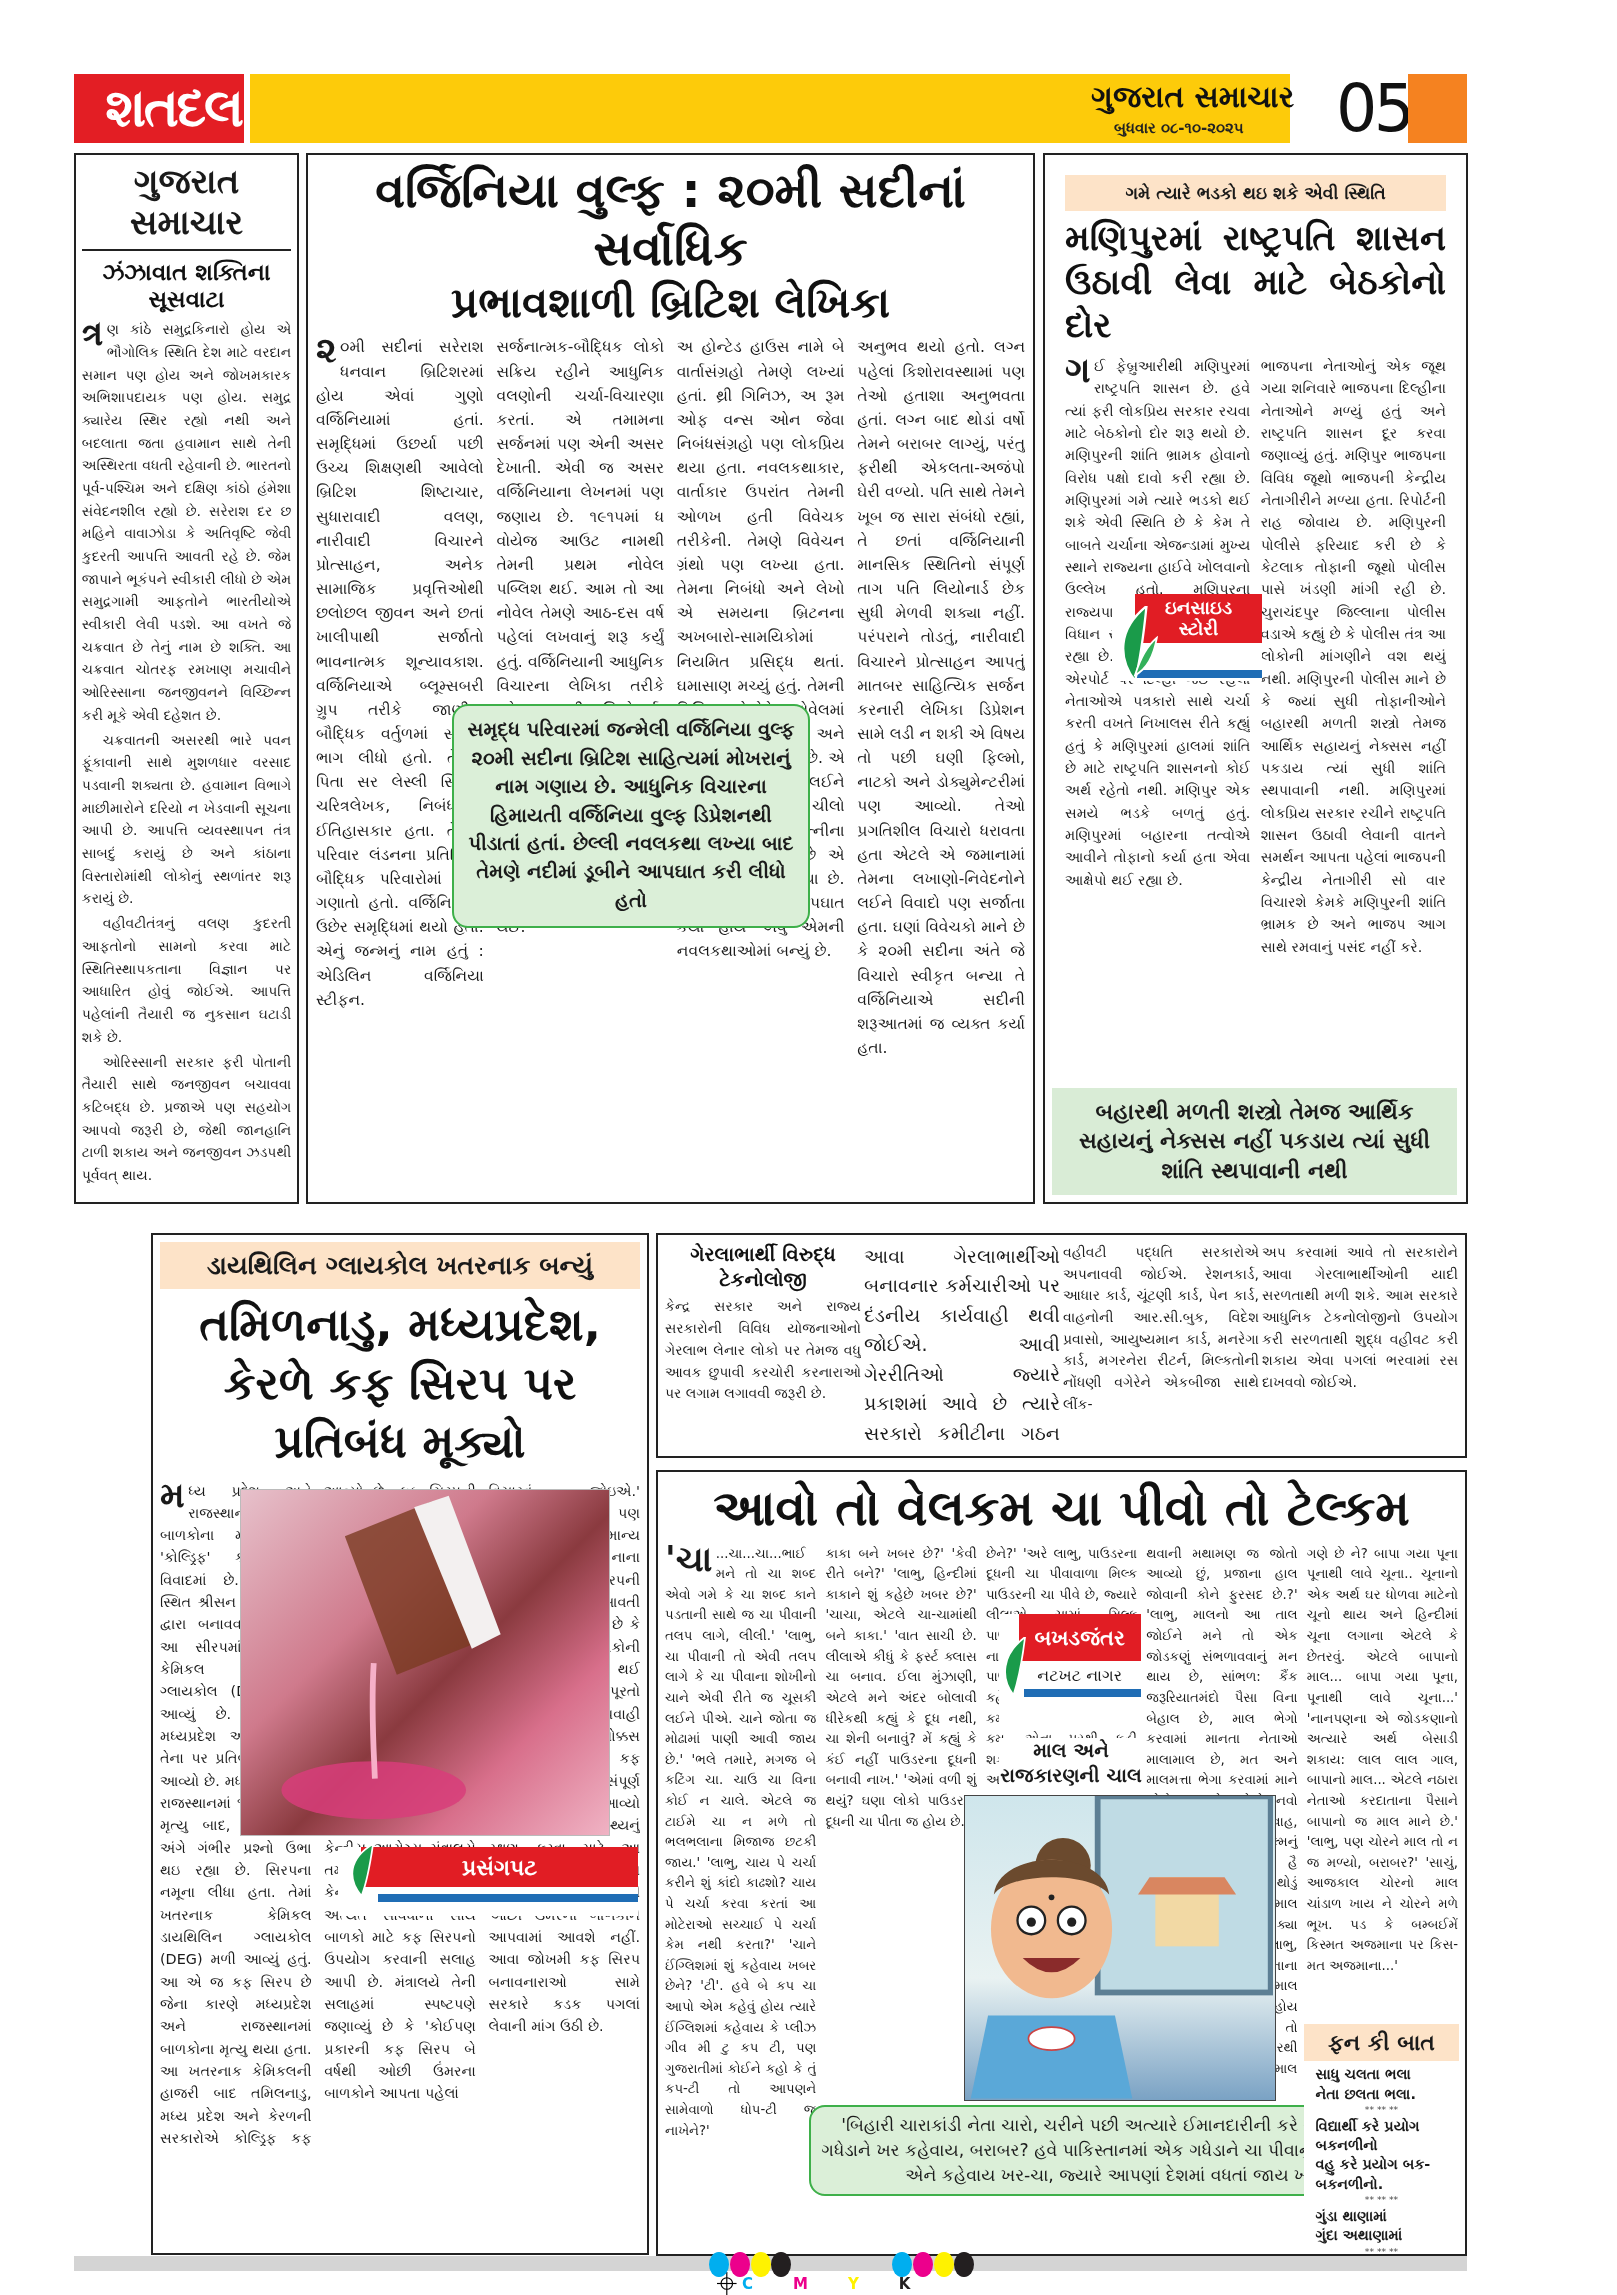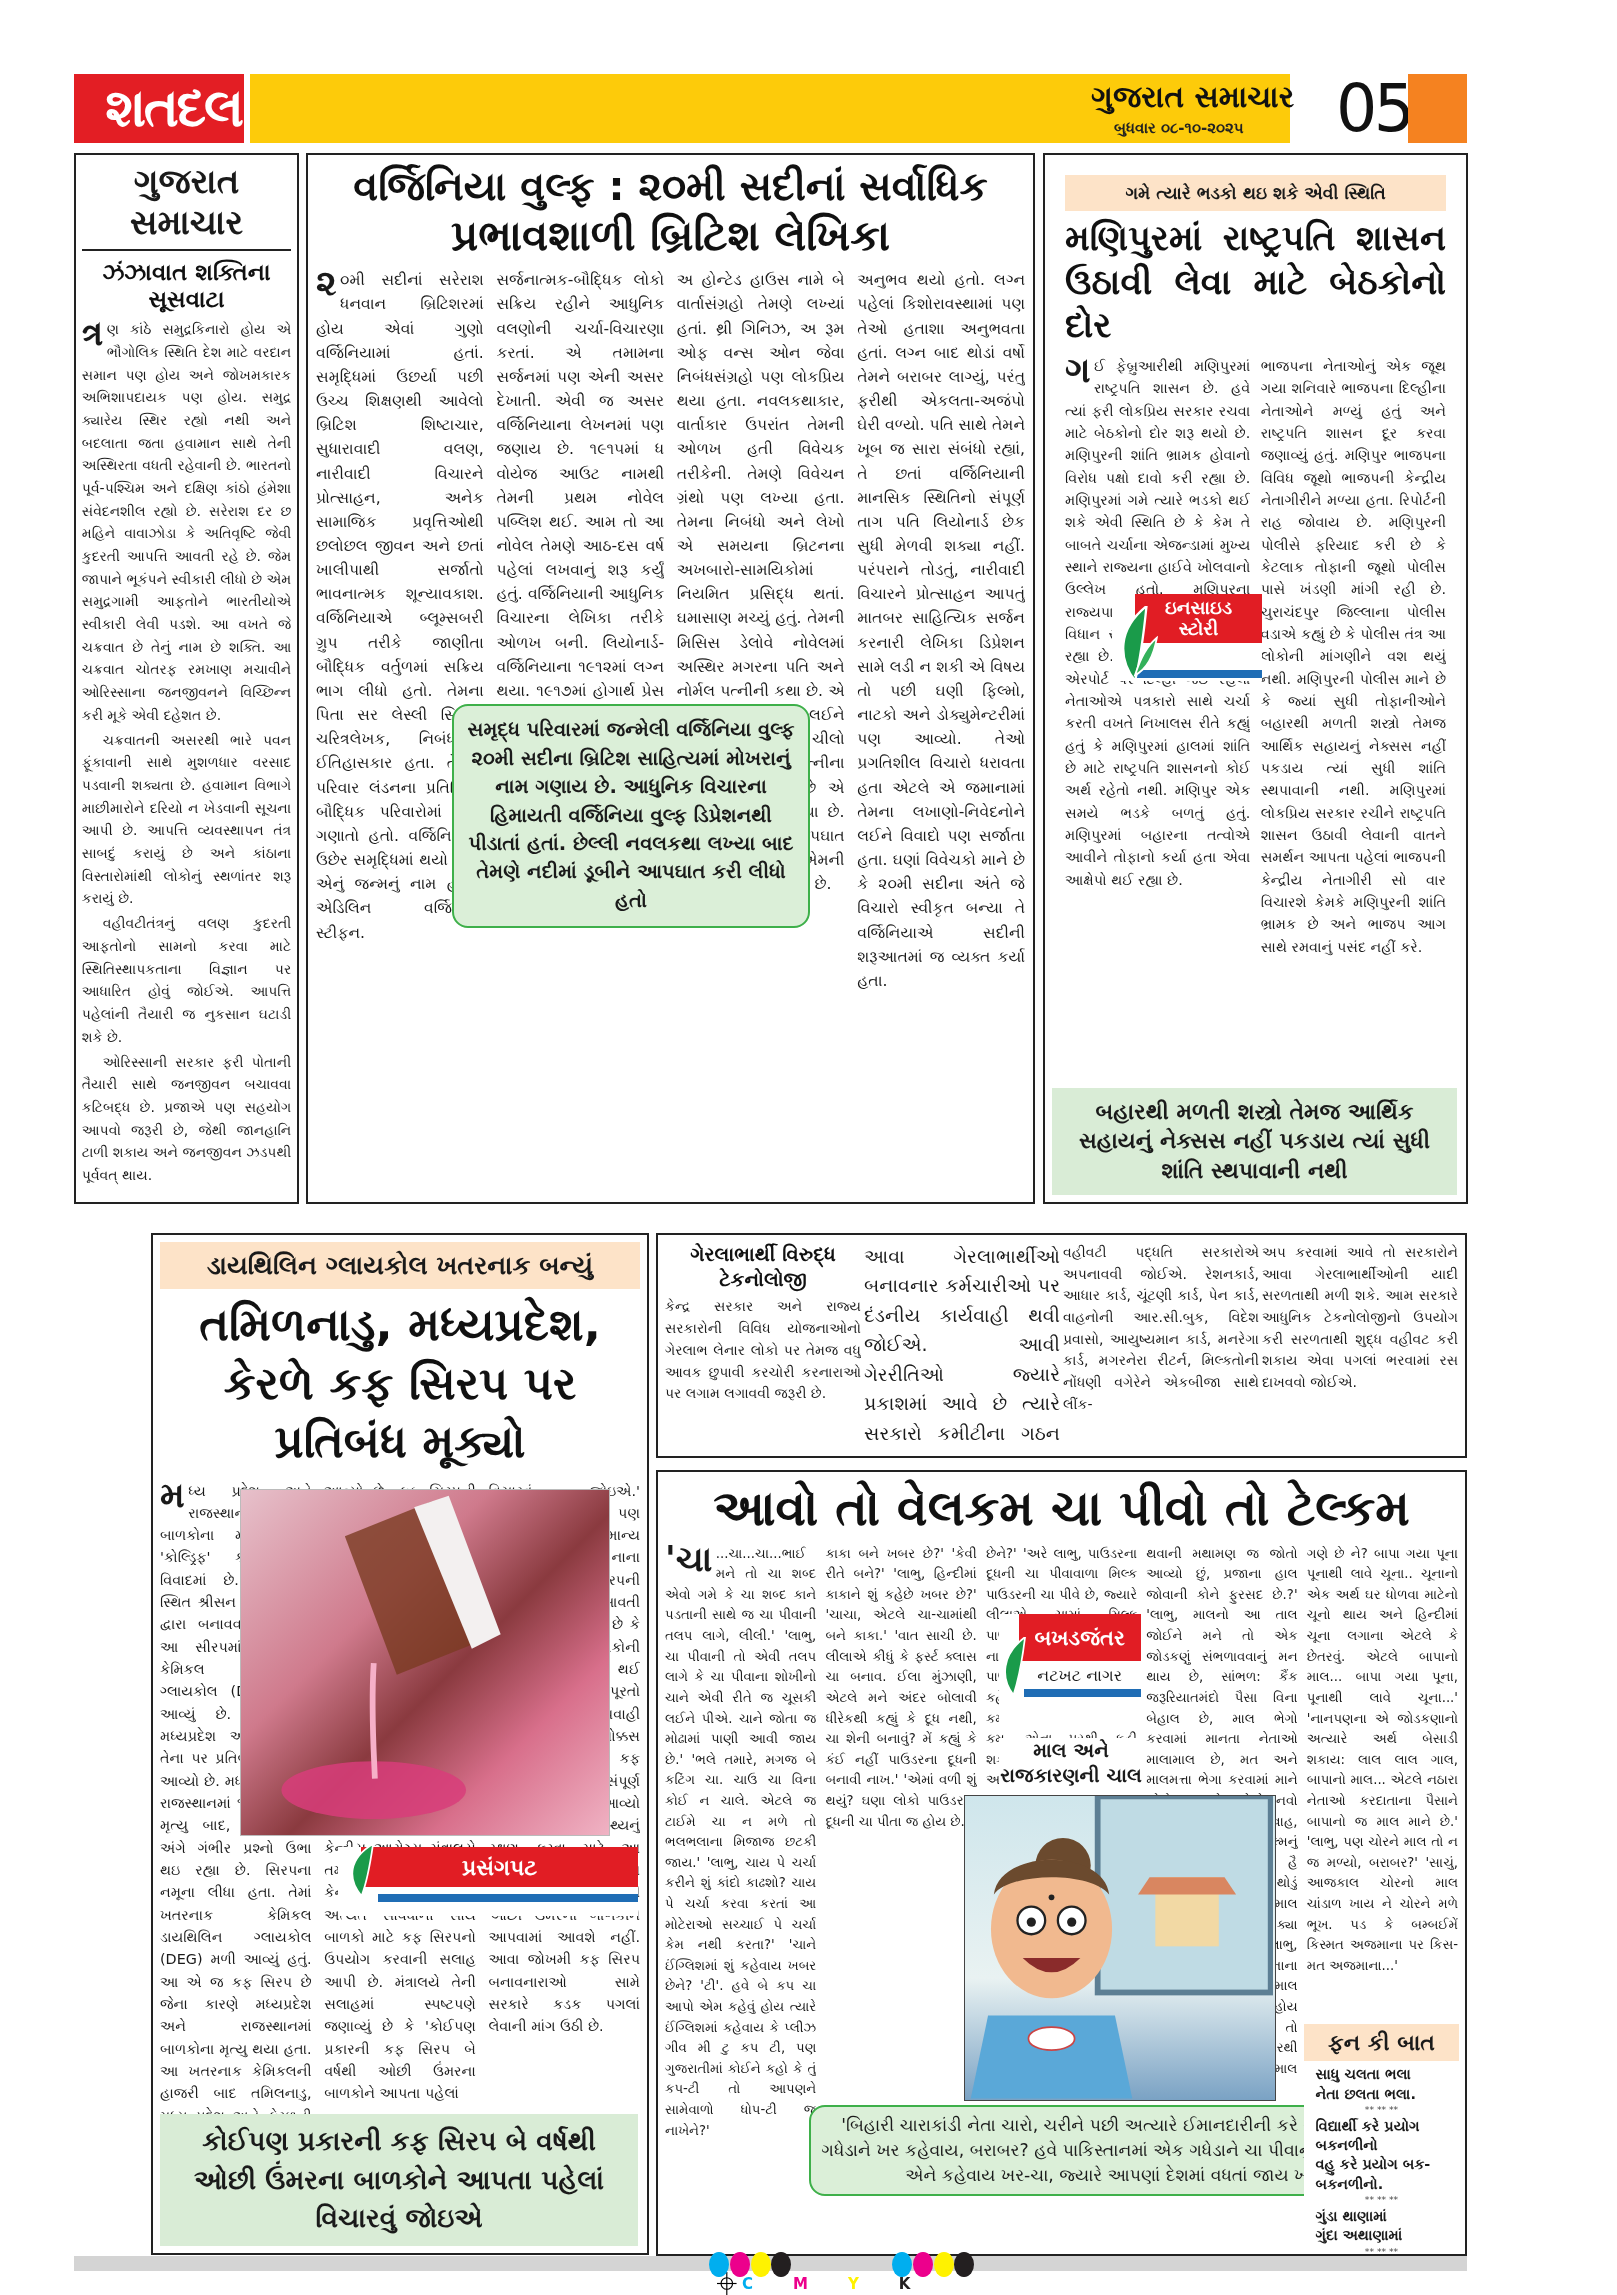--- a/index.html
+++ b/index.html
@@ -48,21 +48,21 @@
   <div class="headline" style="font-size:23px;margin:8px 0 5.8px;">ઝંઝાવાત શક્તિના સૂસવાટા</div>
   <div class="col" style="font-size:14px;line-height:1.62;">
     <p style="text-indent:0;"><span class="drop">ત્ર</span><span>ણ કાંઠે સમુદ્રકિનારો હોય એ ભૌગોલિક સ્થિતિ દેશ માટે વરદાન સમાન પણ હોય અને જોખમકારક અભિશાપદાયક પણ હોય. સમુદ્ર ક્યારેય સ્થિર રહ્યો નથી અને બદલાતા જતા હવામાન સાથે તેની અસ્થિરતા વધતી રહેવાની છે. ભારતનો પૂર્વ-પશ્ચિમ અને દક્ષિણ કાંઠો હંમેશા સંવેદનશીલ રહ્યો છે. સરેરાશ દર છ મહિને વાવાઝોડા કે અતિવૃષ્ટિ જેવી કુદરતી આપત્તિ આવતી રહે છે. જેમ જાપાને ભૂકંપને સ્વીકારી લીધો છે એમ સમુદ્રગામી આફતોને ભારતીયોએ સ્વીકારી લેવી પડશે. આ વખતે જે ચક્રવાત છે તેનું નામ છે શક્તિ. આ ચક્રવાત ચોતરફ રમખાણ મચાવીને ઓરિસ્સાના જનજીવનને વિચ્છિન્ન કરી મૂકે એવી દહેશત છે.</span></p>
     <p>ચક્રવાતની અસરથી ભારે પવન ફૂંકાવાની સાથે મુશળધાર વરસાદ પડવાની શક્યતા છે. હવામાન વિભાગે માછીમારોને દરિયો ન ખેડવાની સૂચના આપી છે. આપત્તિ વ્યવસ્થાપન તંત્ર સાબદું કરાયું છે અને કાંઠાના વિસ્તારોમાંથી લોકોનું સ્થળાંતર શરૂ કરાયું છે.</p>
     <p>વહીવટીતંત્રનું વલણ કુદરતી આફતોનો સામનો કરવા માટે સ્થિતિસ્થાપકતાના વિજ્ઞાન પર આધારિત હોવું જોઈએ. આપત્તિ પહેલાંની તૈયારી જ નુકસાન ઘટાડી શકે છે.</p>
     <p>ઓરિસ્સાની સરકાર ફરી પોતાની તૈયારી સાથે જનજીવન બચાવવા કટિબદ્ધ છે. પ્રજાએ પણ સહયોગ આપવો જરૂરી છે, જેથી જાનહાનિ ટાળી શકાય અને જનજીવન ઝડપથી પૂર્વવત્ થાય.</p>
   </div>
 </div>
 
 <div class="box" style="left:306px;top:153px;width:729px;height:1051px;padding:7px 8px;">
-  <div class="headline" style="font-size:40px;line-height:1.2;">વર્જિનિયા વુલ્ફ : ૨૦મી સદીનાં સર્વાધિક</div>
+  <div class="headline" style="font-size:48px;line-height:1.2;">વર્જિનિયા વુલ્ફ : ૨૦મી સદીનાં સર્વાધિક</div>
   <div class="headline" style="font-size:42px;line-height:1.25;margin-bottom:5.8px;">પ્રભાવશાળી બ્રિટિશ લેખિકા</div>
   <div class="cols" style="height:901px;">
     <div class="col"><span class="drop">૨</span><span>૦મી સદીનાં સરેરાશ ધનવાન બ્રિટિશરમાં હોય એવાં ગુણો વર્જિનિયામાં હતાં. સમૃદ્ધિમાં ઉછર્યા પછી ઉચ્ચ શિક્ષણથી આવેલો બ્રિટિશ શિષ્ટાચાર, સુધારાવાદી વલણ, નારીવાદી વિચારને પ્રોત્સાહન, અનેક સામાજિક પ્રવૃત્તિઓથી છલોછલ જીવન અને છતાં ખાલીપાથી સર્જાતો ભાવનાત્મક શૂન્યાવકાશ. વર્જિનિયાએ બ્લૂમ્સબરી ગ્રુપ તરીકે જાણીતા બૌદ્ધિક વર્તુળમાં સક્રિય ભાગ લીધો હતો. તેમના પિતા સર લેસ્લી સ્ટિફન ચરિત્રલેખક, નિબંધકાર, ઈતિહાસકાર હતા. તેમનો પરિવાર લંડનના પ્રતિષ્ઠિત-બૌદ્ધિક પરિવારોમાં એક ગણાતો હતો. વર્જિનિયાનો ઉછેર સમૃદ્ધિમાં થયો હતો. એનું જન્મનું નામ હતું : એડિલિન વર્જિનિયા સ્ટીફન.</span></div>
     <div class="col">સર્જનાત્મક-બૌદ્ધિક લોકો સક્રિય રહીને આધુનિક વલણોની ચર્ચા-વિચારણા કરતાં. એ તમામના સર્જનમાં પણ એની અસર દેખાતી. એવી જ અસર વર્જિનિયાના લેખનમાં પણ જણાય છે. ૧૯૧૫માં ધ વોયેજ આઉટ નામથી તેમની પ્રથમ નોવેલ પબ્લિશ થઈ. આમ તો આ નોવેલ તેમણે આઠ-દસ વર્ષ પહેલાં લખવાનું શરૂ કર્યું હતું. વર્જિનિયાની આધુનિક વિચારના લેખિકા તરીકે ઓળખ બની. લિયોનાર્ડ-વર્જિનિયાના ૧૯૧૨માં લગ્ન થયા. ૧૯૧૭માં હોગાર્થ પ્રેસ નામથી પ્રકાશન શરૂ કરી. વર્જિનિયાના એક-બે પુસ્તકોને બાદ કરતાં તમામ પુસ્તકો પછી આ જ પ્રેસે પ્રસિદ્ધ કર્યા. ૧૯૧૯માં નાઈટ એન્ડ ડે પ્રસિદ્ધ થઈ.</div>
     <div class="col">અ હોન્ટેડ હાઉસ નામે બે વાર્તાસંગ્રહો તેમણે લખ્યાં હતાં. થ્રી ગિનિઝ, અ રૂમ ઓફ વન્સ ઓન જેવા નિબંધસંગ્રહો પણ લોકપ્રિય થયા હતા. નવલકથાકાર, વાર્તાકાર ઉપરાંત તેમની ઓળખ હતી વિવેચક તરીકેની. તેમણે વિવેચન ગ્રંથો પણ લખ્યા હતા. તેમના નિબંધો અને લેખો એ સમયના બ્રિટનના અખબારો-સામયિકોમાં નિયમિત પ્રસિદ્ધ થતાં. ઘમાસાણ મચ્યું હતું. તેમની મિસિસ ડેલોવે નોવેલમાં અસ્થિર મગરના પતિ અને નોર્મલ પત્નીની કથા છે. એ સમયે આવા વિષયને લઈને નોવેલ લખવાનો ચીલો પડ્યો ન હતો. પતિ-પત્નીના મનમાં કેવા ભાવો છે એ તેમણે બરાબર ઝીલ્યા છે. મુખ્ય પાત્રએ આપઘાત કર્યો હોય એવું એમની નવલકથાઓમાં બન્યું છે.</div>
     <div class="col">અનુભવ થયો હતો. લગ્ન પહેલાં કિશોરાવસ્થામાં પણ તેઓ હતાશા અનુભવતા હતાં. લગ્ન બાદ થોડાં વર્ષો તેમને બરાબર લાગ્યું, પરંતુ ફરીથી એકલતા-અજંપો ઘેરી વળ્યો. પતિ સાથે તેમને ખૂબ જ સારા સંબંધો રહ્યાં, તે છતાં વર્જિનિયાની માનસિક સ્થિતિનો સંપૂર્ણ તાગ પતિ લિયોનાર્ડ છેક સુધી મેળવી શક્યા નહીં. પરંપરાને તોડતું, નારીવાદી વિચારને પ્રોત્સાહન આપતું માતબર સાહિત્યિક સર્જન કરનારી લેખિકા ડિપ્રેશન સામે લડી ન શકી એ વિષય તો પછી ઘણી ફિલ્મો, નાટકો અને ડોક્યુમેન્ટરીમાં પણ આવ્યો. તેઓ પ્રગતિશીલ વિચારો ધરાવતા હતા એટલે એ જમાનામાં તેમના લખાણો-નિવેદનોને લઈને વિવાદો પણ સર્જાતા હતા. ઘણાં વિવેચકો માને છે કે ૨૦મી સદીના અંતે જે વિચારો સ્વીકૃત બન્યા તે વર્જિનિયાએ સદીની શરૂઆતમાં જ વ્યક્ત કર્યા હતા.</div>
   </div>
   <div class="abs pull" style="left:144px;top:549px;width:358px;padding:10.4px 11.6px;font-size:19.6px;line-height:1.45;">સમૃદ્ધ પરિવારમાં જન્મેલી વર્જિનિયા વુલ્ફ ૨૦મી સદીના બ્રિટિશ સાહિત્યમાં મોખરાનું નામ ગણાય છે. આધુનિક વિચારના હિમાયતી વર્જિનિયા વુલ્ફ ડિપ્રેશનથી પીડાતાં હતાં. છેલ્લી નવલકથા લખ્યા બાદ તેમણે નદીમાં ડૂબીને આપઘાત કરી લીધો હતો</div>
 </div>
 
@@ -104,21 +104,20 @@
   </div>
   <div class="badge" style="left:185px;top:612px;width:300px;height:69px;background:#fff;">
     <div class="red" style="margin-left:23px;height:40px;font-size:22px;">પ્રસંગપટ</div>
     <div class="blue" style="margin-top:7px;margin-left:40px;"></div>
     <div class="leaf" style="left:5.8px;top:-3.5px;">
       <svg width="35" height="52" viewBox="0 0 60 90">
           <path d="M30 90 C5 60 8 25 50 0 C45 35 40 65 30 90Z" fill="#1a9b4a" stroke="#fff" stroke-width="3"></path>
         </svg>
     </div>
   </div>
-  <div class="abs greenbox" style="left:7px;bottom:7px;width:478px;padding:8px 9.2px;font-size:26.6px;line-height:1.45;">કોઈપણ પ્રકારની કફ સિરપ બે વર્ષથી ઓછી ઉંમરના બાળકોને આપતા પહેલાં વિચારવું જોઇએ</div>
 </div>
 
 <div class="box" style="left:656px;top:1233px;width:811px;height:225px;padding:7px;">
   <div class="cols" style="height:208px;gap:3px;">
     <div class="col" style="font-size:14px;">
       <div class="headline" style="font-size:19.6px;line-height:1.3;margin-bottom:3.5px;">ગેરલાભાર્થી વિરુદ્ધ ટેકનોલોજી</div>
       <span>કેન્દ્ર સરકાર અને રાજ્ય સરકારોની વિવિધ યોજનાઓનો ગેરલાભ લેનાર લોકો પર તેમજ વધુ આવક છુપાવી કરચોરી કરનારાઓ પર લગામ લગાવવી જરૂરી છે.</span>
     </div>
     <div class="col" style="font-size:19px;">આવા ગેરલાભાર્થીઓ બનાવનાર કર્મચારીઓ પર દંડનીય કાર્યવાહી થવી જોઈએ. આવી ગેરરીતિઓ જ્યારે પ્રકાશમાં આવે છે ત્યારે સરકારો કમીટીના ગઠન અને તપાસના આદેશ આપી પછી મુદ્દાઓ અભરાઈએ ચડાવી દે છે. એ.આઈ.</div>
     <div class="col" style="font-size:14px;">વહીવટી પદ્ધતિ સરકારોએ અપનાવવી જોઈએ. રેશનકાર્ડ, આધાર કાર્ડ, ચૂંટણી કાર્ડ, પેન કાર્ડ, વાહનોની આર.સી.બુક, વિદેશ પ્રવાસો, આયુષ્યમાન કાર્ડ, મનરેગા કાર્ડ, મગરનેરા રીટર્ન, મિલ્કતોની નોંધણી વગેરેને એકબીજા સાથે લીંક-</div>

